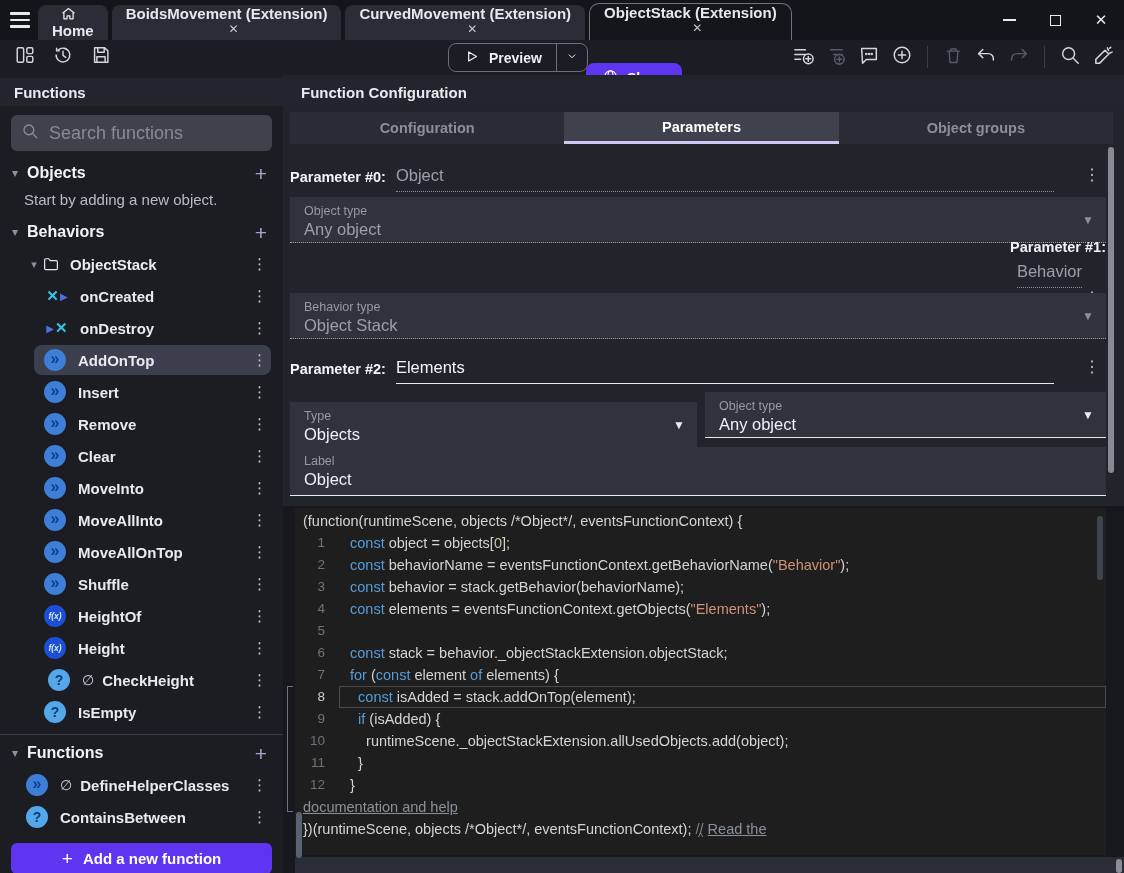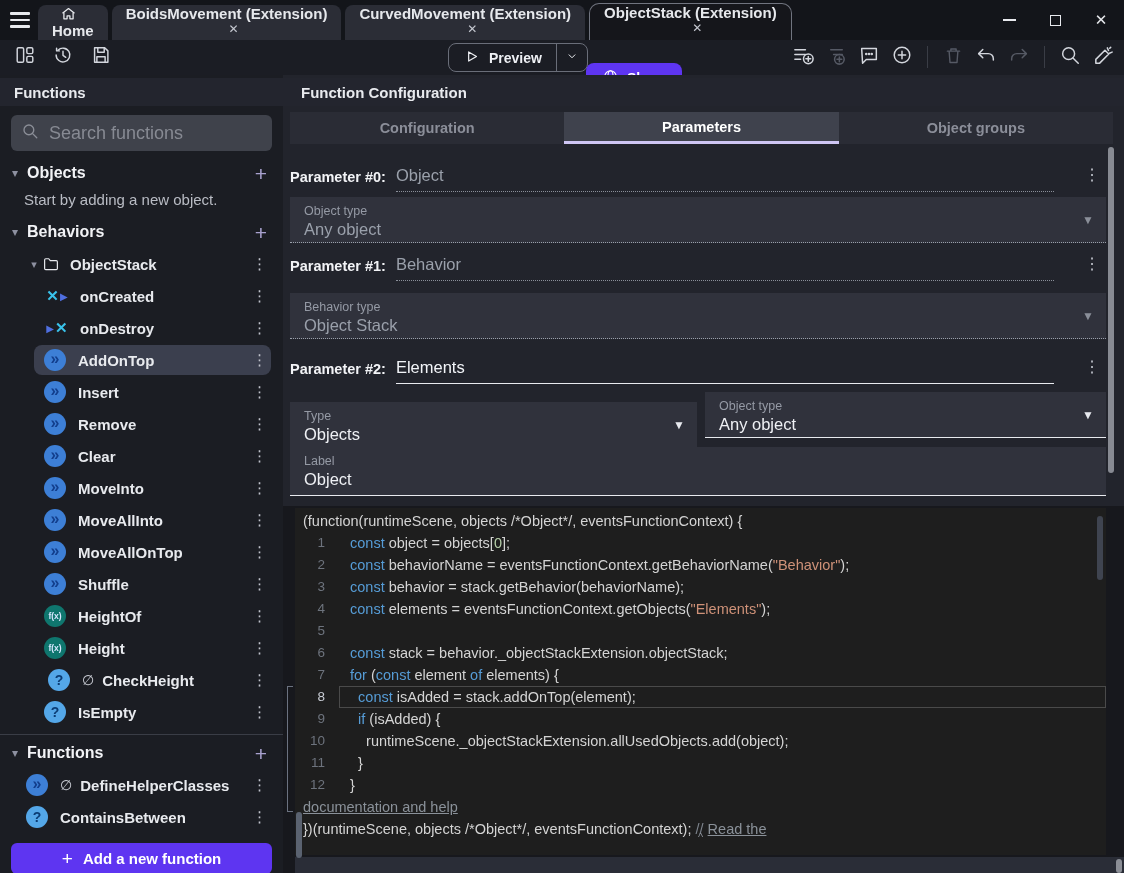--- a/index.html
+++ b/index.html
@@ -50,21 +50,21 @@
   .side-empty{padding:2px 12px 8px 24px;font-size:15px;color:#b9bcc4;}
   .srow{height:32px;display:flex;align-items:center;padding-right:10px;cursor:pointer;position:relative;}
   .srow .lbl{font-size:15px;font-weight:700;color:#e8eaee;flex:1;white-space:nowrap;overflow:hidden;}
   .srow .kebab{color:#c0c3cc;font-size:15px;padding:0 6px;letter-spacing:0;}
   .srow.selected::before{content:"";position:absolute;left:34px;right:12px;top:1px;bottom:1px;background:#3b3f4e;border-radius:8px;}
   .srow>*{position:relative;}
   .srow .caret{color:#8d90a0;font-size:11px;width:16px;text-align:center;}
   .priv{color:#c9ccd4;font-size:14px;margin-right:8px;font-weight:400;}
   .cicon{width:22px;height:22px;border-radius:50%;display:flex;align-items:center;justify-content:center;flex:none;margin-right:12px;}
   .cicon.action{background:#3d7fd6;color:#123e8c;font-size:16px;font-weight:900;line-height:1;padding-bottom:2px;}
-  .cicon.expr{background:#0f766e;color:#d7e7ff;font-size:8.5px;font-weight:700;}
+  .cicon.expr{background:#1d4ed8;color:#d7e7ff;font-size:8.5px;font-weight:700;font-style:italic;}
   .cicon.cond{background:#54a7e8;color:#0b3c74;font-size:14px;font-weight:900;}
   .lc{width:26px;height:22px;flex:none;margin-right:10px;display:flex;align-items:center;justify-content:center;gap:1px;}
   .lc .x{color:#39c2ea;font-weight:900;font-size:15px;}
   .lc .ar{color:#4f6fe0;font-size:10px;}
   .foldico svg{stroke:#e8eaee;fill:none;stroke-width:1.6;stroke-linejoin:round;}
   .side-div{height:1px;background:#3a3d46;margin:6px 0 2px 0;}
   .add-func-btn{margin:10px 11px;height:31px;background:var(--accent);border-radius:6px;display:flex;align-items:center;justify-content:center;gap:10px;font-size:15px;font-weight:700;color:#fff;cursor:pointer;}
   .add-func-btn .plus{font-size:19px;font-weight:400;}
 
   
@@ -426,21 +426,21 @@
         <div class="param-row" style="top: 83px;">
           <span class="p-label">Parameter #0:</span>
           <span class="p-name-wrap"><span class="p-name">Object</span></span>
           <span class="pkebab">⋮</span>
         </div>
         <div class="sel disabled" style="top: 122px; left: 7px; width: 816px;">
           <div class="flabel">Object type</div>
           <div class="fvalue">Any object</div>
           <span class="arrow">▼</span>
         </div>
-        <div class="param-row" style="top: 172px;">
+        <div class="param-row" style="top: 164px; flex-direction: column;">
           <span class="p-label">Parameter #1:</span>
           <span class="p-name-wrap"><span class="p-name">Behavior</span></span>
           <span class="pkebab">⋮</span>
         </div>
         <div class="sel disabled" style="top: 218px; left: 7px; width: 816px;">
           <div class="flabel">Behavior type</div>
           <div class="fvalue">Object Stack</div>
           <span class="arrow">▼</span>
         </div>
         <div class="param-row enabled" style="top: 275px;">

